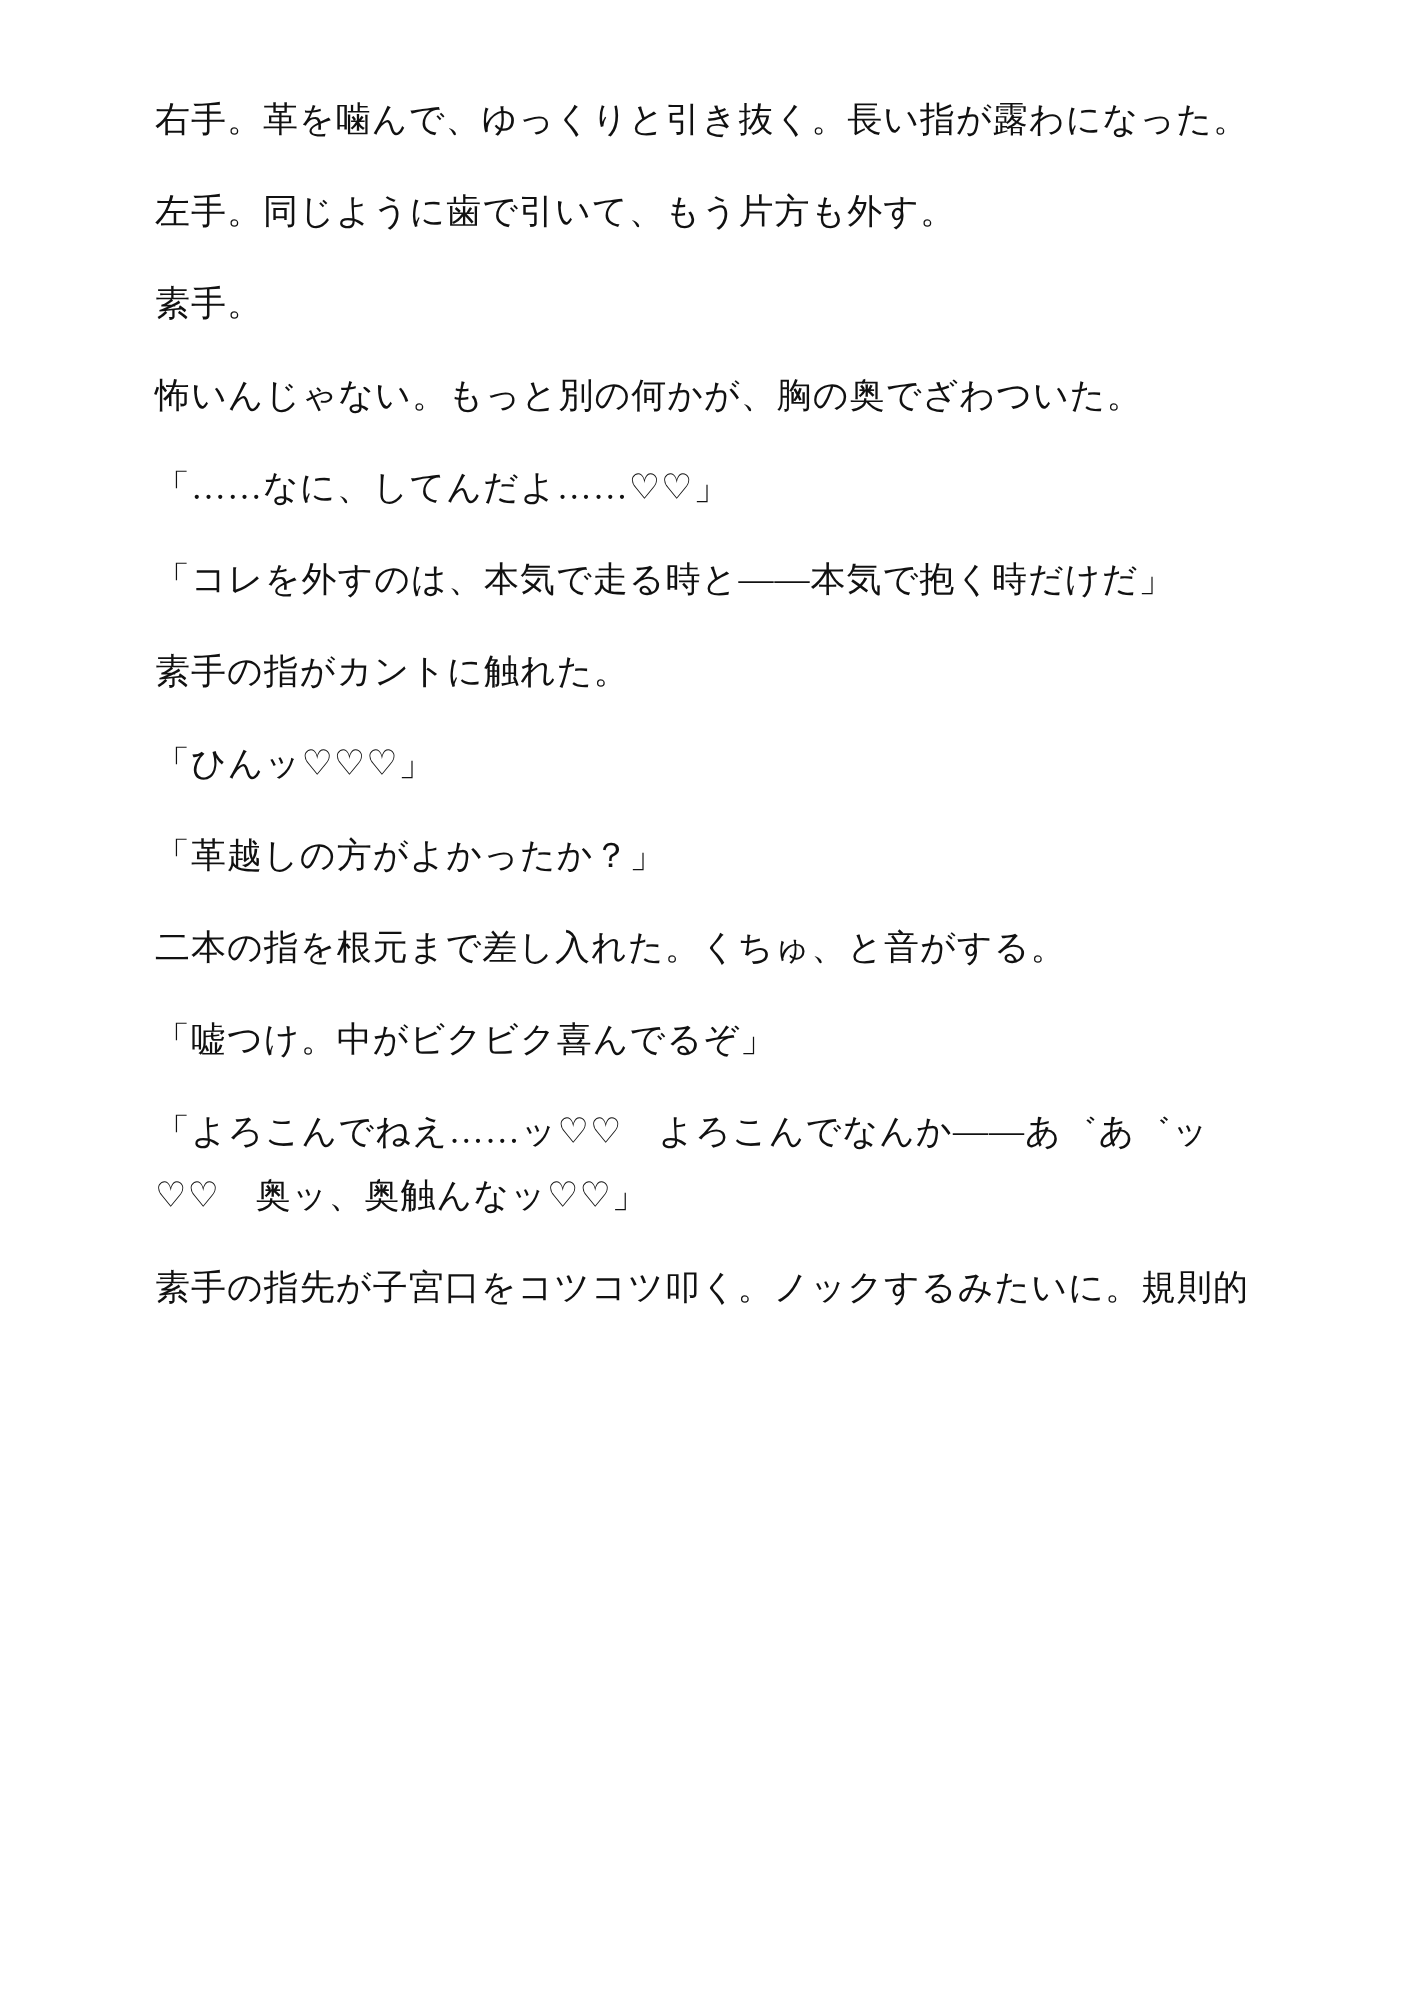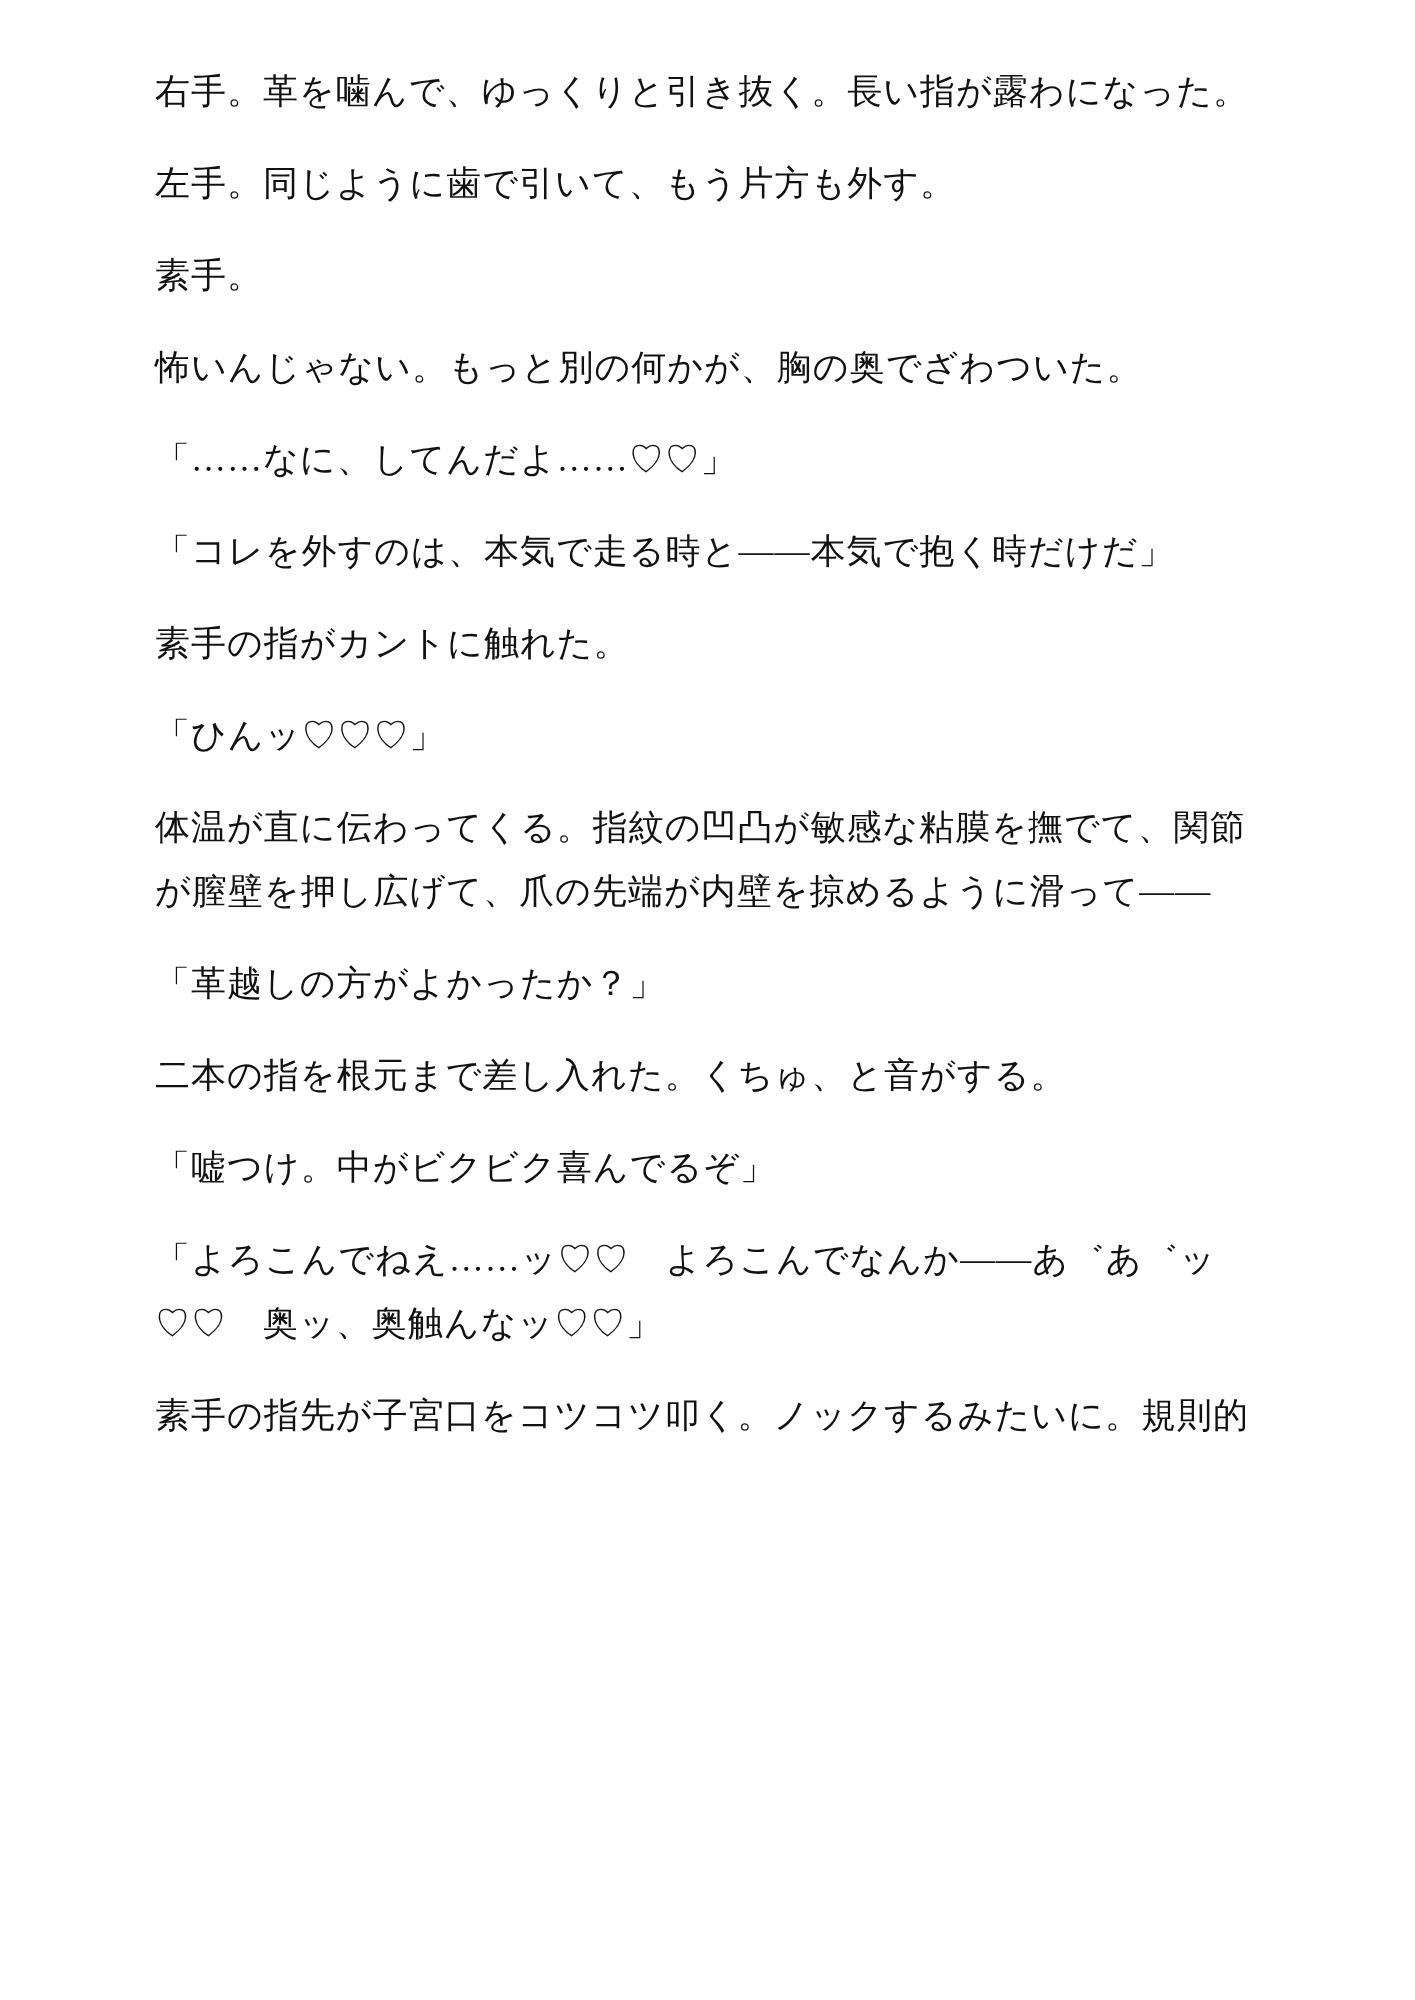--- a/index.html
+++ b/index.html
@@ -10,23 +10,22 @@
   body {
     width: 1415px;
     height: 2000px;
     overflow: hidden;
     font-family: "Liberation Serif", "DejaVu Serif", serif;
   }
   .page {
     box-sizing: border-box;
     width: 1415px;
     height: 2000px;
-    padding: 60px 152px 0 155px;
+    padding: 88px 152px 0 155px;
     background: #ffffff;
-    font-family: Liberation Serif, serif;
   }
   .text-body p {
     margin: 0 0 28px 0;
     font-size: 35px;
     line-height: 64px;
     letter-spacing: 1px;
     color: #111111;
     text-align: left;
     word-break: normal;
     overflow-wrap: break-word;
@@ -38,20 +37,19 @@
 <main class="page">
   <section class="text-body">
       <p>右手。革を噛んで、ゆっくりと引き抜く。長い指が露わになった。</p>
       <p>左手。同じように歯で引いて、もう片方も外す。</p>
       <p>素手。</p>
       <p>怖いんじゃない。もっと別の何かが、胸の奥でざわついた。</p>
       <p>「……なに、してんだよ……♡♡」</p>
       <p>「コレを外すのは、本気で走る時と——本気で抱く時だけだ」</p>
       <p>素手の指がカントに触れた。</p>
       <p>「ひんッ♡♡♡」</p>
-      <p>体温が直に伝わってくる。指紋の凹凸が敏感な粘膜を撫でて、関節が膣壁を押し広げて、爪の先端が内壁を掠めるように滑って——</p>
       <p>「革越しの方がよかったか？」</p>
       <p>二本の指を根元まで差し入れた。くちゅ、と音がする。</p>
       <p>「嘘つけ。中がビクビク喜んでるぞ」</p>
       <p>「よろこんでねえ……ッ♡♡　よろこんでなんか——あ゛あ゛ッ♡♡　奥ッ、奥触んなッ♡♡」</p>
       <p>素手の指先が子宮口をコツコツ叩く。ノックするみたいに。規則的</p>
     </section>
 </main>
 
 </body></html>

